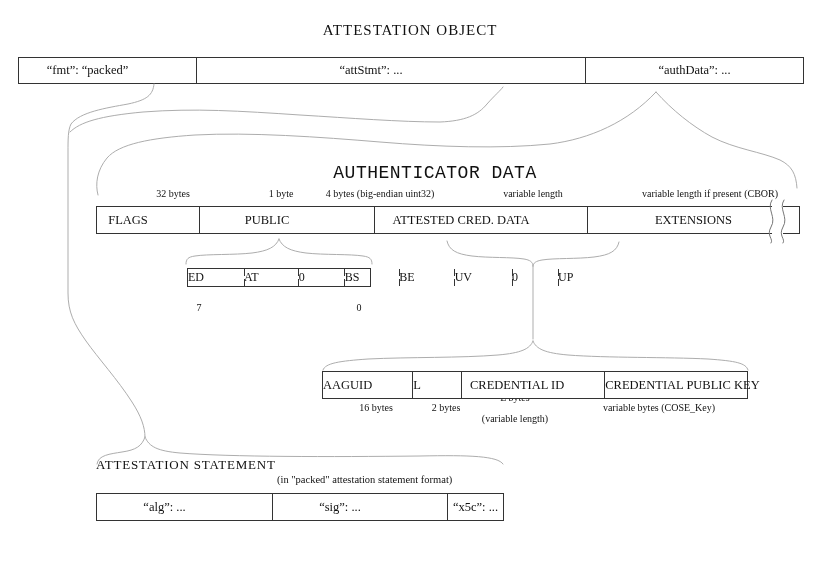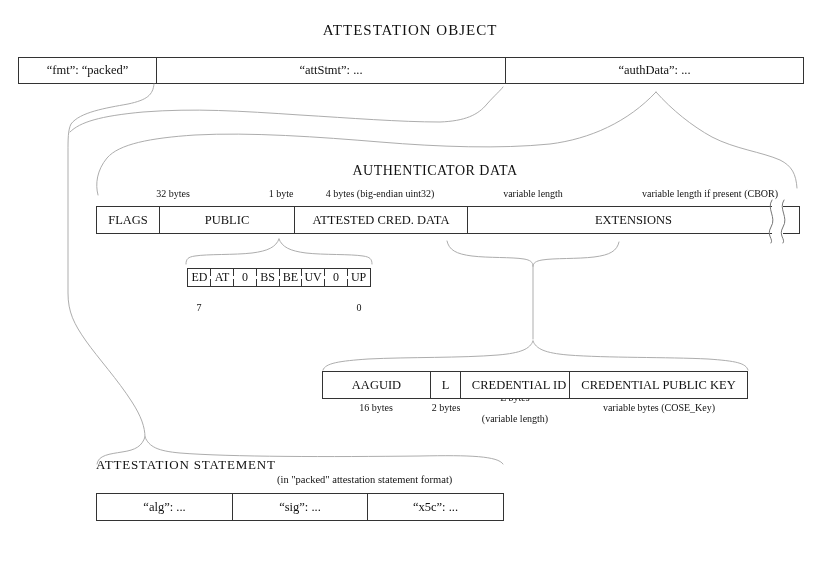--- a/index.html
+++ b/index.html
@@ -10,21 +10,21 @@
   html,body{margin:0;padding:0;background:#ffffff;}
   #page{
     position:relative;width:821px;height:565px;background:#ffffff;overflow:hidden;
     font-family:"Liberation Serif","DejaVu Serif",serif;color:var(--text);
   }
   .abs{position:absolute;}
   .title{
     font-size:15px;letter-spacing:1px;white-space:nowrap;transform:translateX(-50%);
   }
   .sec-title{
-    font-size:14px;letter-spacing:0.5px;white-space:nowrap;transform:translateX(-50%);
+    font-size:18px;letter-spacing:0.5px;white-space:nowrap;transform:translateX(-50%);font-family:Liberation Mono, monospace;
   }
   .boxrow{
     display:flex;border:1px solid var(--border);box-sizing:border-box;background:#fff;
   }
   .cell{
     display:flex;align-items:center;justify-content:center;
     font-size:12.5px;white-space:nowrap;box-sizing:border-box;height:100%;
   }
   .cell + .cell{border-left:1px solid var(--border);}
   .sizelabel{
@@ -40,21 +40,21 @@
   .bit + .bit::before{
     content:"";position:absolute;left:-0.5px;top:0;width:1px;height:7px;background:var(--border);
   }
   .bit + .bit::after{
     content:"";position:absolute;left:-0.5px;bottom:0;width:1px;height:7px;background:var(--border);
   }
   .bitindex{font-size:10px;transform:translateX(-50%);}
   .as-heading{font-size:13px;letter-spacing:0.8px;white-space:nowrap;}
   .as-note{font-size:10.5px;white-space:nowrap;}
   #curves{position:absolute;left:0;top:0;z-index:3;pointer-events:none;}
-  .layer{z-index:1;}
+  .layer{z-index:1;gap:40px;}
 </style>
 </head>
 <body>
 
 <div id="page">
 
   <div class="abs title" style="left:410px;top:22px;">ATTESTATION OBJECT</div>
 
   <div class="abs boxrow layer" style="left:18px;top:57px;width:786px;height:27px;">
     <div class="cell" style="width:137px;">“fmt”: “packed”</div>

